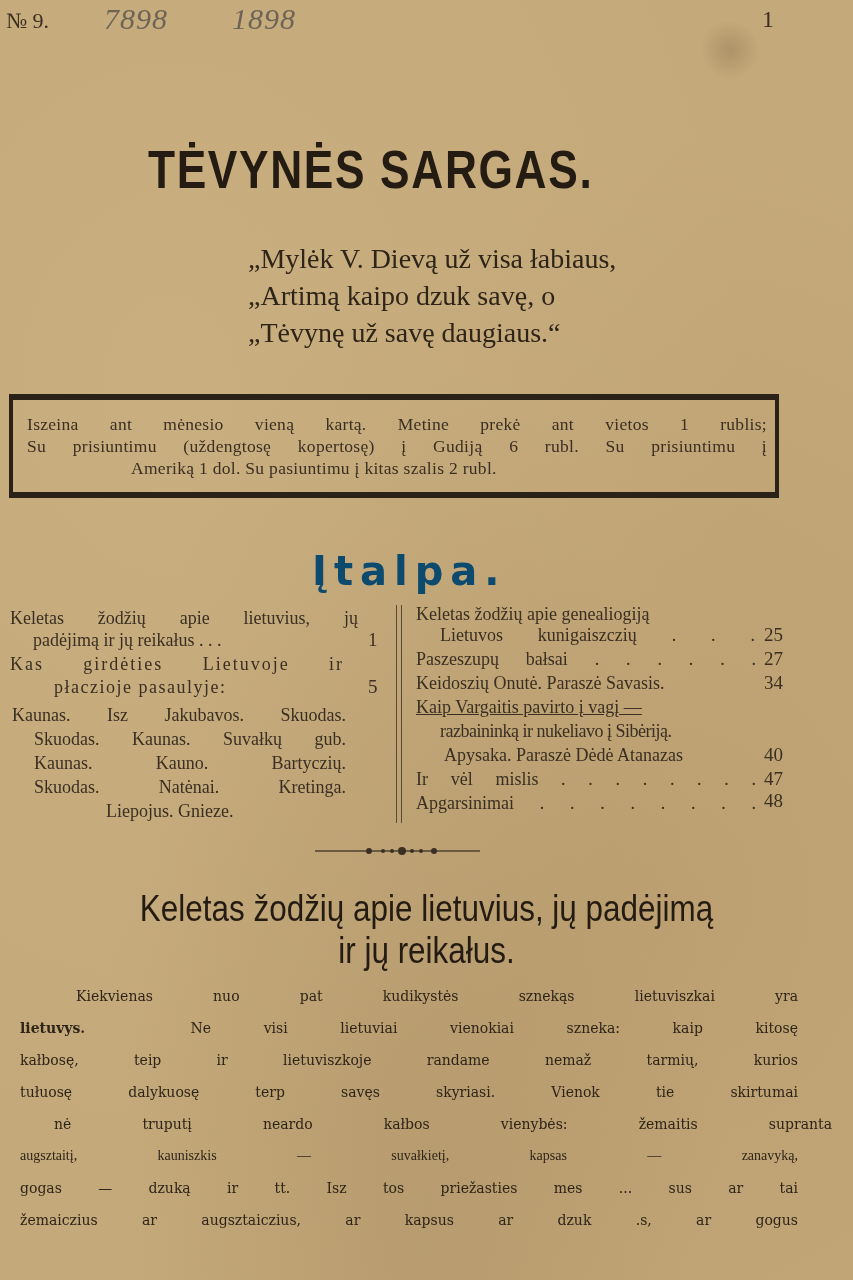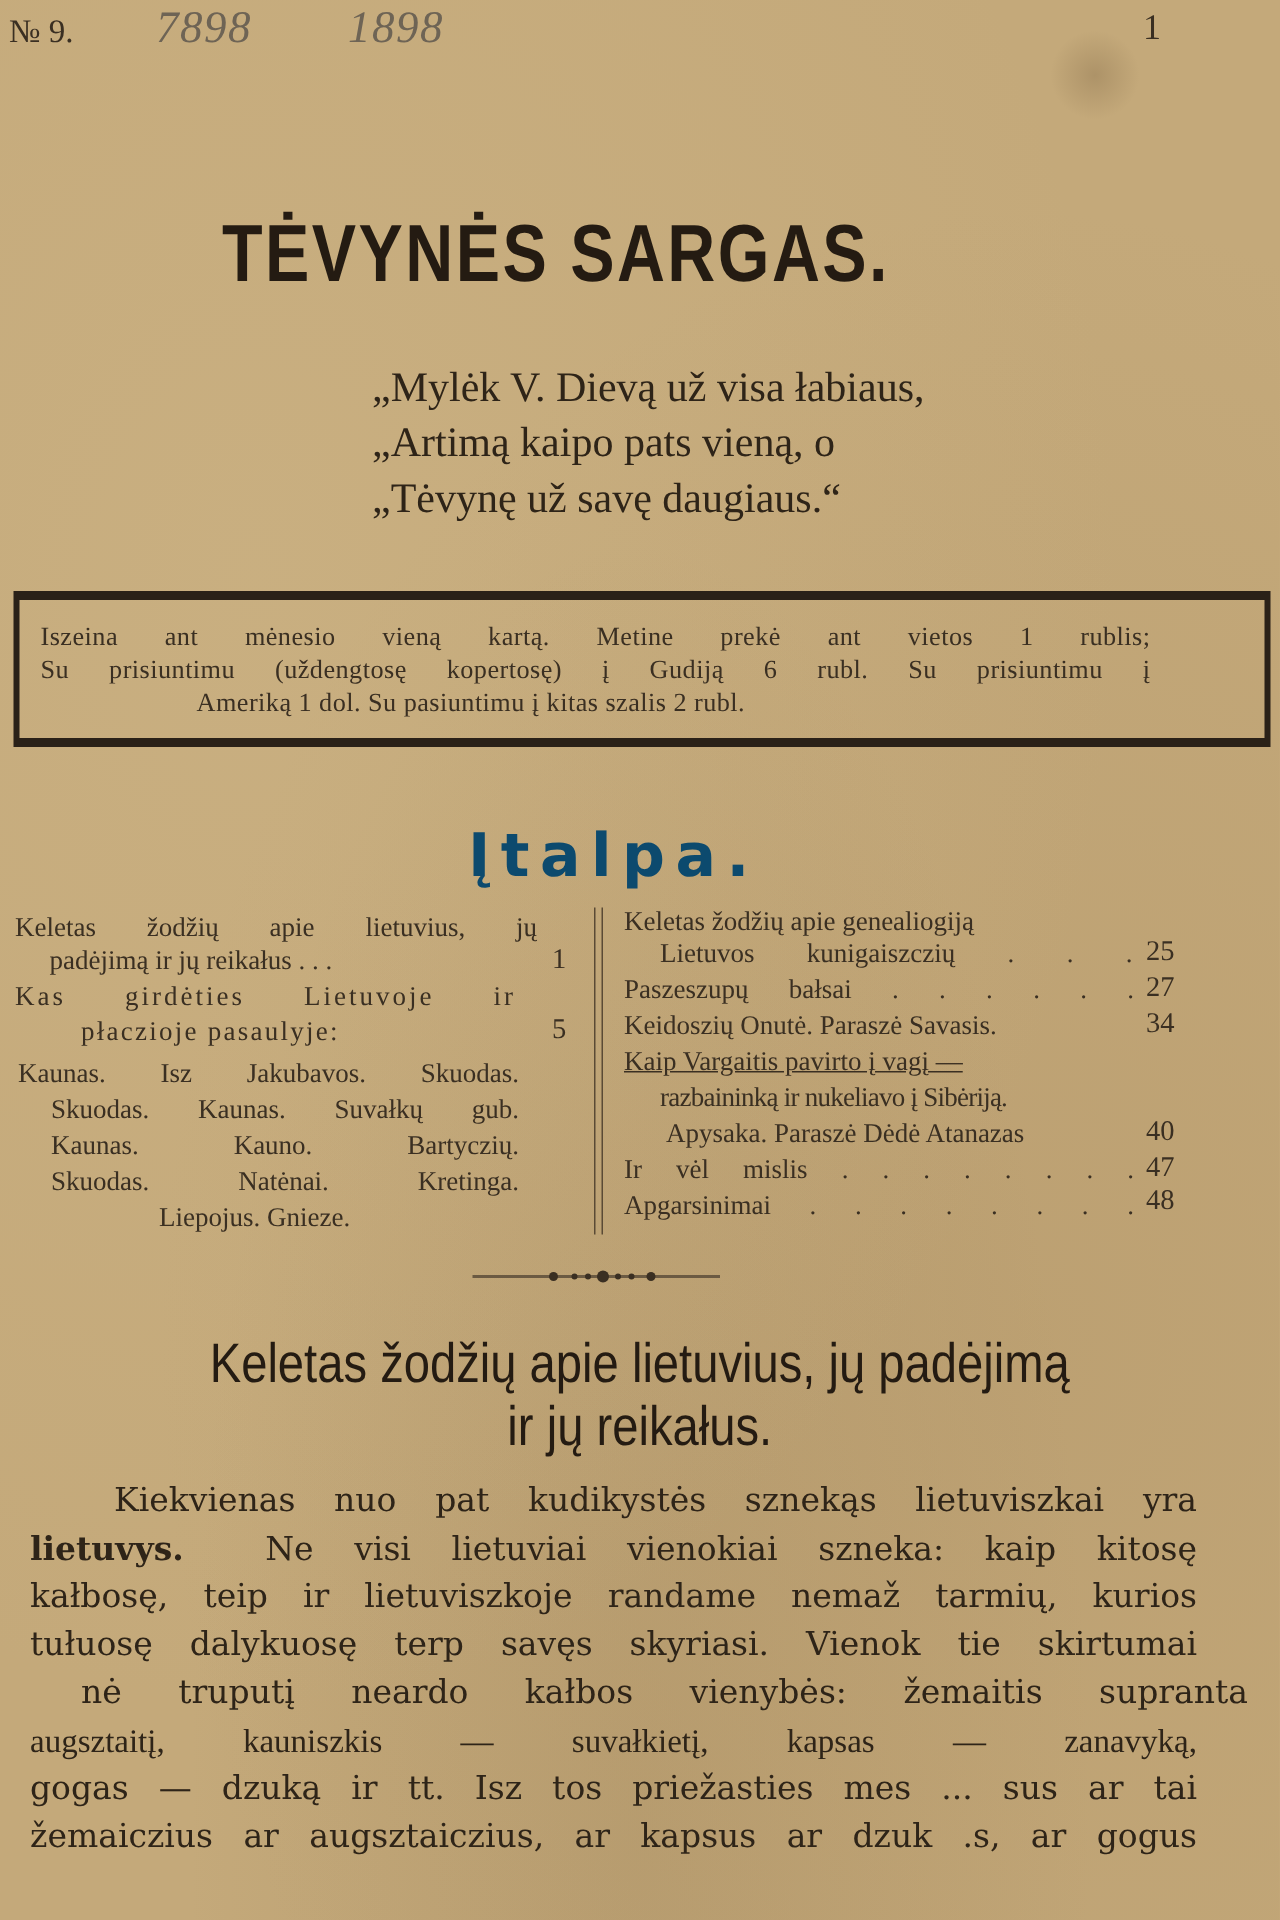--- a/index.html
+++ b/index.html
@@ -16,56 +16,56 @@
   .abs { position:absolute; }
   .hdr-no { left:6px; top:8px; font-size:22px; font-family:"Liberation Serif", serif; color:#3a2f22; }
   .hdr-hand { top:2px; font-size:30px; font-style:italic; color:#6e6455; font-family:"Liberation Serif", serif; letter-spacing:1px; }
   .hdr-page { left:762px; top:6px; font-size:24px; font-family:"Liberation Serif", serif; color:#3a2f22; }
 
   .title { left:148px; top:138px; font-family:"Liberation Sans", sans-serif; font-weight:bold;
            font-size:54px; letter-spacing:2px; transform:scaleX(0.82); transform-origin:left top;
            color:#241b12; }
   .motto { left:248px; top:240px; font-size:28px; line-height:37px; font-family:"Liberation Serif", serif; color:#2e2418; }
 
-  .infobox { left:9px; top:394px; width:838px; height:104px;
+  .infobox { left:9px; top:394px; width:770px; height:104px;
              border:4px solid #2a2118; border-top-width:6px; border-bottom-width:6px; box-sizing:border-box; }
   .infobox .line { position:absolute; font-family:"Liberation Serif", serif; font-size:17.5px; color:#3a2f22;
                    white-space:nowrap; letter-spacing:0.3px; }
 
   .toc-title { left:312px; top:548px; font-family:"DejaVu Sans", sans-serif; font-weight:bold;
                font-size:40px; letter-spacing:7px; color:#0c4a6e; }
   .col-rule { width:1px; background:#5a4a35; }
   .toc-l, .toc-r { position:absolute; font-family:"Liberation Serif", serif; font-size:18px; color:#3a2f22; white-space:nowrap; }
   .toc-num { position:absolute; font-family:"Liberation Serif", serif; font-size:19px; color:#3a2f22; }
 
   .ornament { left:315px; top:850px; width:165px; height:2px; background:#6b5a42; }
   .dot { position:absolute; background:#3a2f22; border-radius:50%; }
 
   .art-title { left:0; width:853px; text-align:center; font-family:"Liberation Sans", sans-serif;
                font-size:37px; color:#241b12; transform:scaleX(0.85); }
-  .body-line { position:absolute; left:20px; width:778px; font-family:"DejaVu Serif", serif; font-size:22px;
+  .body-line { position:absolute; left:20px; width:778px; font-family:"DejaVu Serif", serif; font-size:14px;
                color:#2e2418; white-space:nowrap; text-align:justify; text-align-last:justify; }
   .body-line.first { left:76px; width:722px; }
   .body-line b { font-weight:bold; }
   .stain { left:700px; top:20px; width:60px; height:60px; border-radius:50%;
            background:radial-gradient(circle, rgba(130,105,70,0.35), transparent 70%); }
 </style>
 </head>
 <body>
 
 <div class="abs stain"></div>
 <div class="abs hdr-no">№ 9.</div>
 <div class="abs hdr-hand" style="left:104px;">7898</div>
 <div class="abs hdr-hand" style="left:232px;">1898</div>
 <div class="abs hdr-page">1</div>
 
 <div class="abs title">TĖVYNĖS SARGAS.</div>
 <div class="abs motto">
   <div>„Mylėk V. Dievą už visa łabiaus,</div>
-  <div>„Artimą kaipo pats vieną, o</div>
+  <div>„Artimą kaipo dzuk savę, o</div>
   <div>„Tėvynę už savę daugiaus.“</div>
 </div>
 
 <div class="abs infobox">
   <div class="line" style="left:14px; top:14px; width:740px; text-align:justify; text-align-last:justify;">Iszeina ant mėnesio vieną kartą. Metine prekė ant vietos 1 rublis;</div>
   <div class="line" style="left:14px; top:36px; width:740px; text-align:justify; text-align-last:justify;">Su prisiuntimu (uždengtosę kopertosę) į Gudiją 6 rubl. Su prisiuntimu į</div>
   <div class="line" style="left:118px; top:58px;">Ameriką 1 dol. Su pasiuntimu į kitas szalis 2 rubl.</div>
 </div>
 
 <div class="abs toc-title">Įtalpa.</div>

